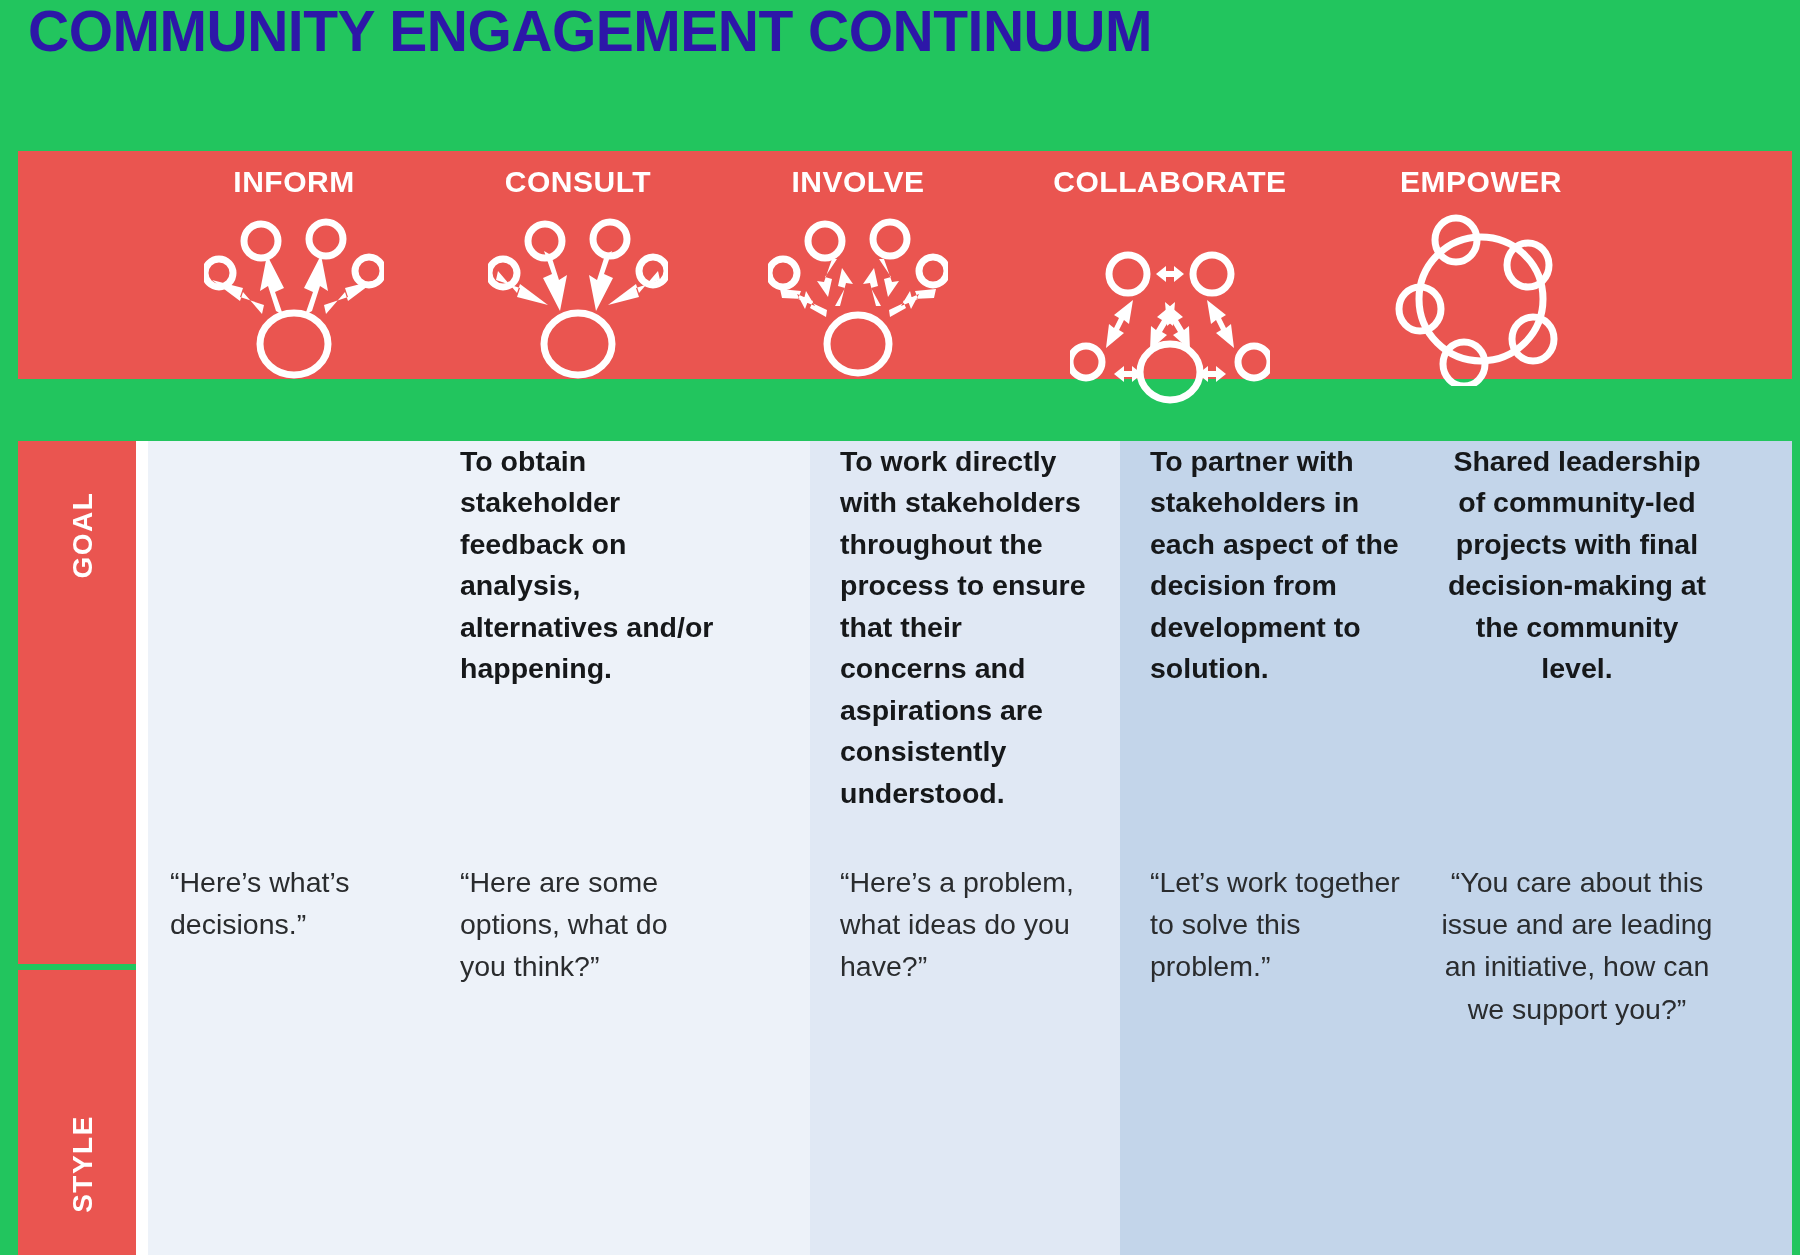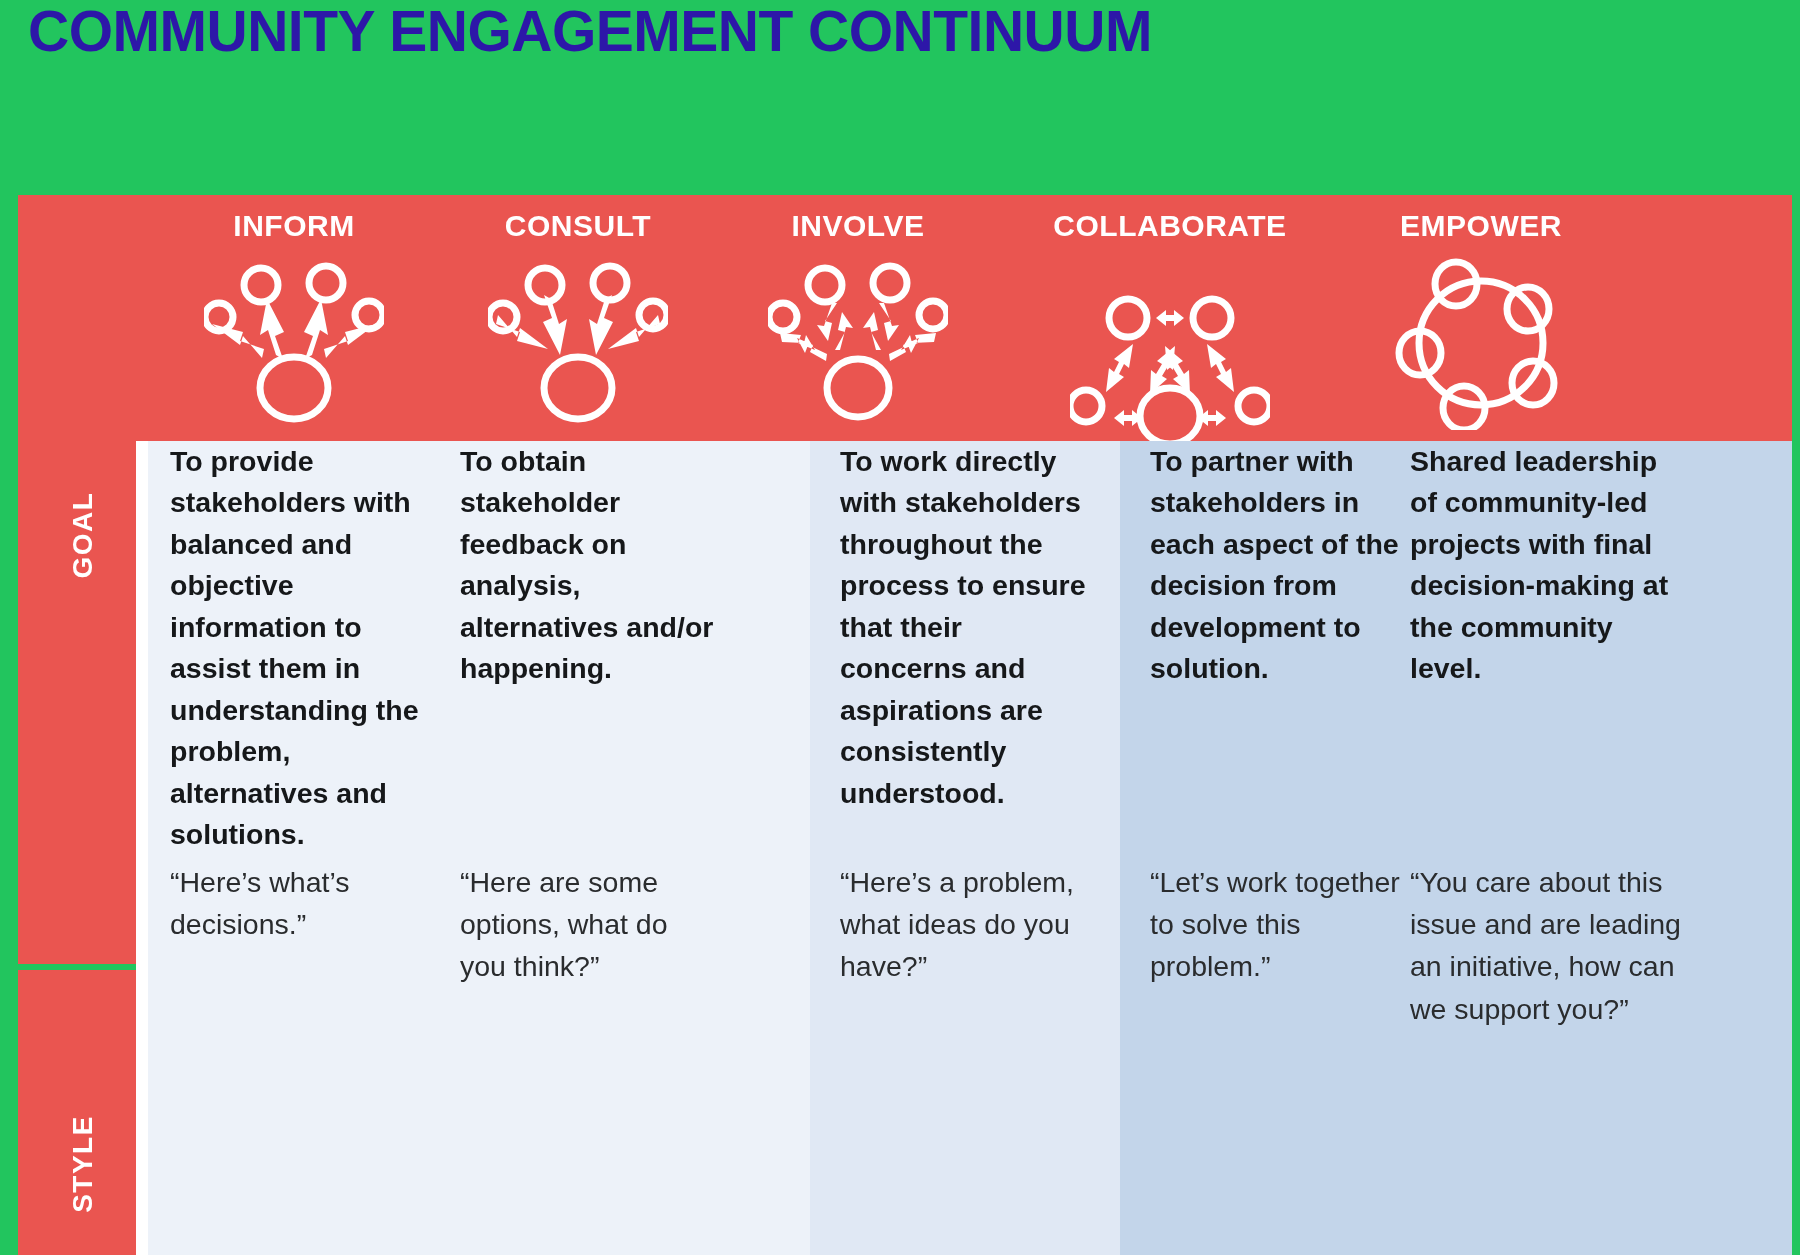--- a/index.html
+++ b/index.html
@@ -31,23 +31,22 @@
     white-space: nowrap;
     line-height: 1.05;
   }
 
   
   #header-band {
     position: absolute;
     left: 18px;
     top: 151px;
     width: 1774px;
-    height: 283px;
+    height: 228px;
     background: #ea5550;
-    margin-top: 44px;
   }
 
   .header-cell {
     position: absolute;
     top: 0;
     height: 283px;
     display: flex;
     flex-direction: column;
     align-items: center;
   }
@@ -267,38 +266,37 @@
 
     <div class="col col-bg-a" style="left:130px; width:662px;"></div>
 
     <div class="col col-bg-b" style="left:792px; width:310px;"></div>
 
     <div class="col col-bg-c" style="left:1102px; width:672px;"></div>
 
     <div class="seam" style="left:118px;"></div>
 
     <div class="col" style="left:130px; width:290px;">
-      <div class="cell-goal">To provide stakeholders with balanced and objective information to assist them in understanding the problem, alternatives and solutions.</div>
       <div class="cell-style">“Here’s what’s decisions.”</div>
     </div>
 
     <div class="col" style="left:420px; width:290px;">
       <div class="cell-goal">To obtain stakeholder feedback on analysis, alternatives and/or happening.</div>
       <div class="cell-style">“Here are some options, what do you think?”</div>
     </div>
 
     <div class="col" style="left:800px; width:290px;">
       <div class="cell-goal">To work directly with stakeholders throughout the process to ensure that their concerns and aspirations are consistently understood.</div>
       <div class="cell-style">“Here’s a problem, what ideas do you have?”</div>
     </div>
 
     <div class="col" style="left:1110px; width:290px;">
       <div class="cell-goal">To partner with stakeholders in each aspect of the decision from development to solution.</div>
       <div class="cell-style">“Let’s work together to solve this problem.”</div>
     </div>
 
-    <div class="col" style="left:1370px; width:310px;">
+    <div class="col" style="left:1400px; width:310px;text-align:center;">
       <div class="cell-goal">Shared leadership of community-led projects with final decision-making at the community level.</div>
       <div class="cell-style">“You care about this issue and are leading an initiative, how can we support you?”</div>
     </div>
 
   </div>
 </div>
 
 </body></html>

